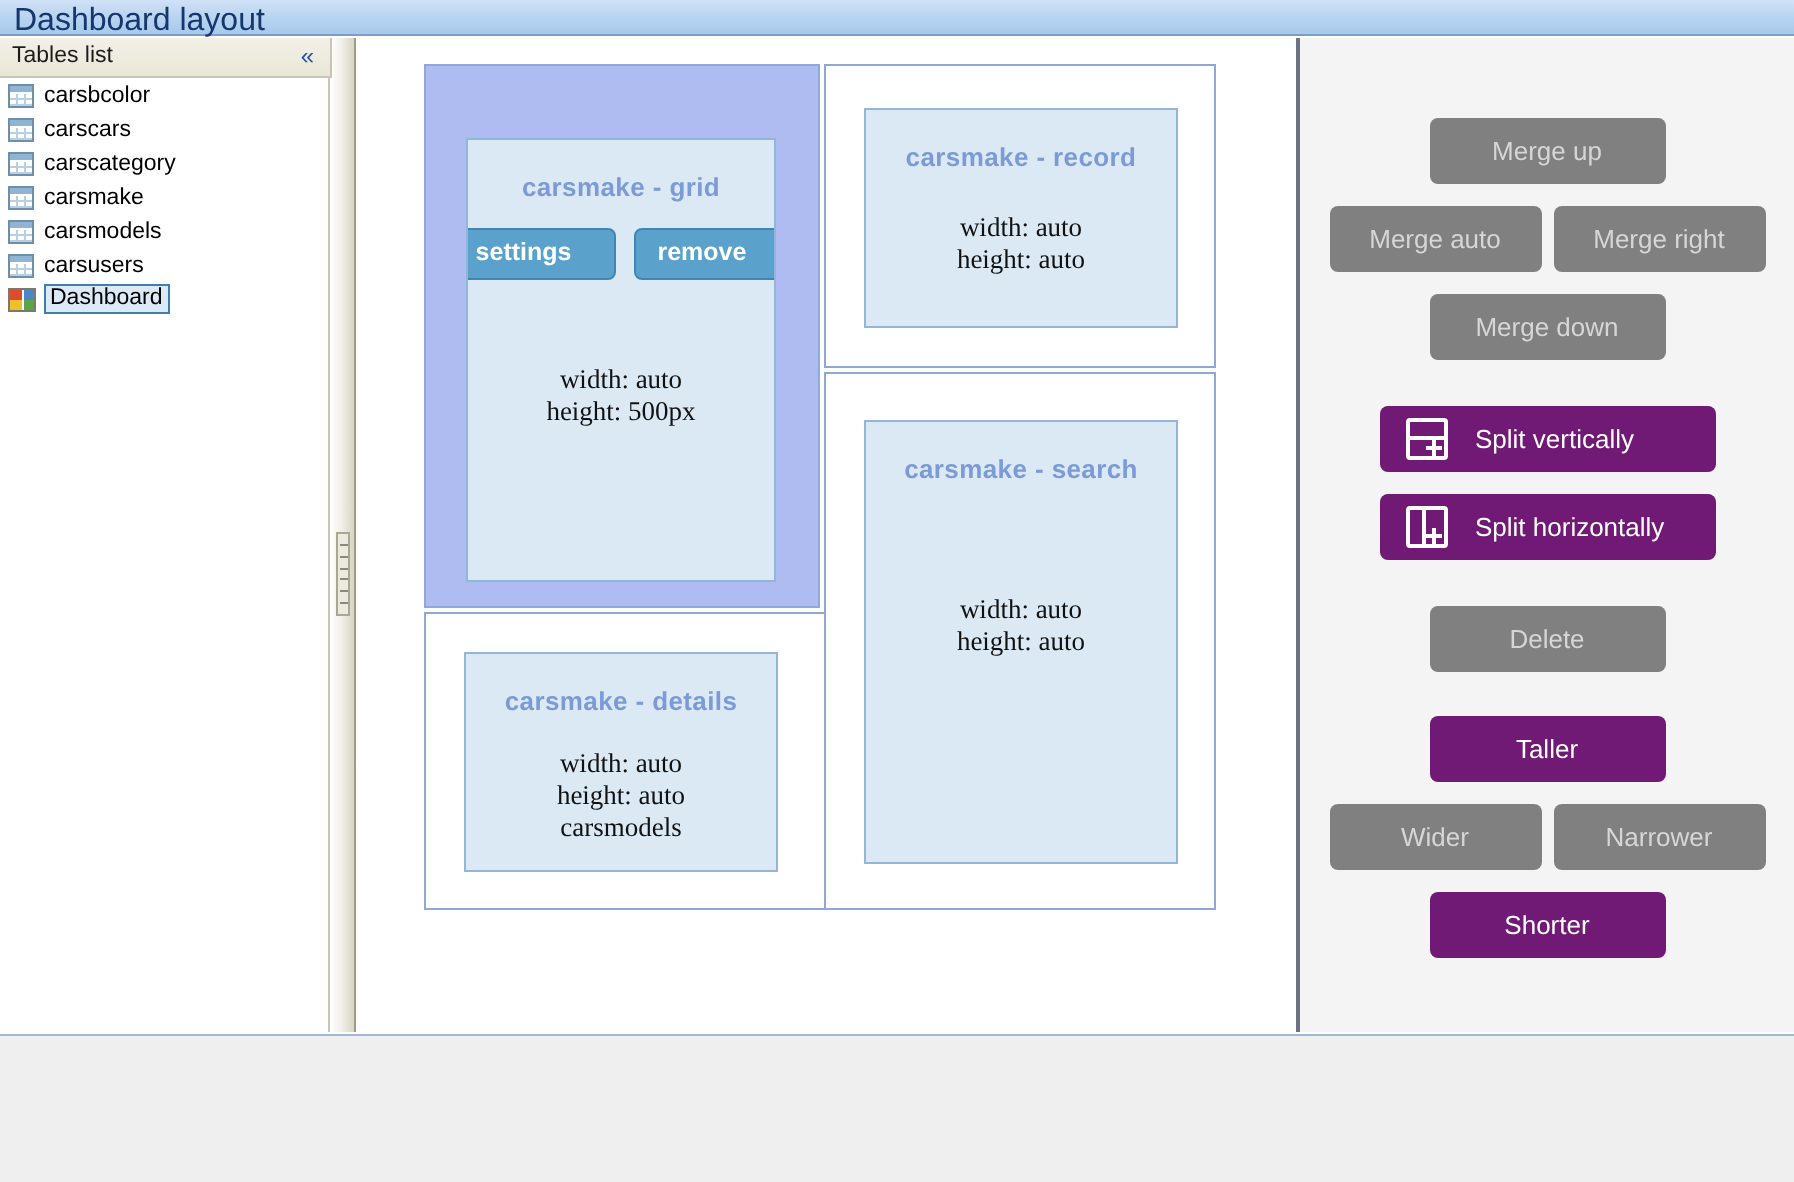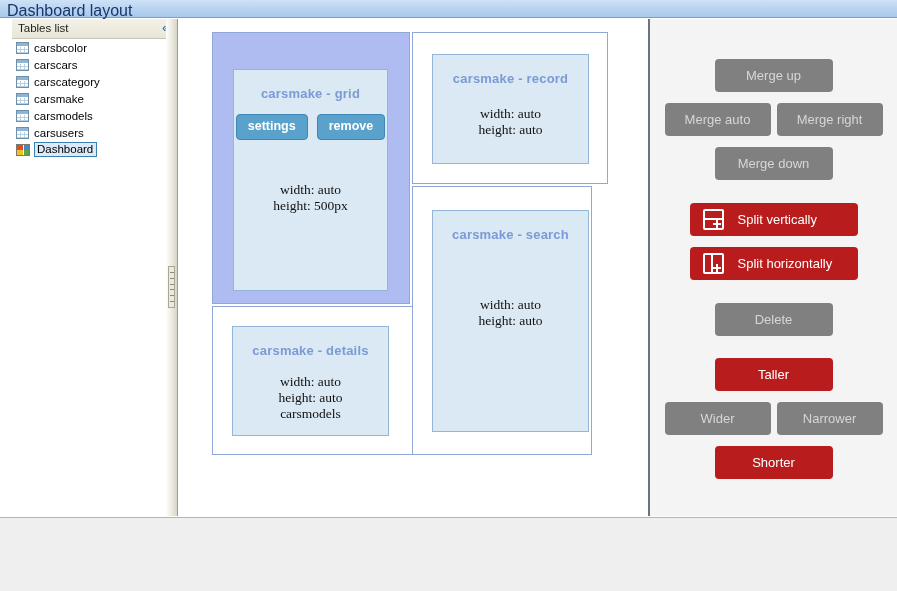--- a/index.html
+++ b/index.html
@@ -23,21 +23,21 @@
     box-sizing: border-box;
   }
   .titlebar .title {
     position: absolute; left: 7px; top: 2px;
     font-size: 16px; color: #15376b;
     white-space: nowrap;
   }
 
   
   .sidebar {
-    position: absolute; left: 12px; top: 19px; width: 166px; height: 497px;
+    position: absolute; left: 0; top: 19px; width: 166px; height: 497px;
     background: #ffffff;
     box-sizing: border-box;
   }
   .sidebar-header {
     position: absolute; left: 0; top: 0; width: 166px; height: 20px;
     background: linear-gradient(to bottom, #f3f1e7 0%, #e9e6d8 100%);
     border-bottom: 1px solid #c9c5b4;
     border-right: 1px solid #c9c5b4;
     box-sizing: border-box;
   }
@@ -168,21 +168,21 @@
     margin-top: 13px;
     display: flex; justify-content: center; gap: 9px;
   }
   .wbtn {
     background: #5aa2cc;
     border: 1px solid #3f86b4;
     border-radius: 4px;
     color: #ffffff;
     font-size: 12.5px;
     font-weight: bold;
-    padding: 5px 11px 6px 11px;
+    padding: 5px 21px 6px 11px;
     cursor: pointer;
     line-height: 1;
   }
   .widget .wmeta {
     font-family: "Liberation Serif", serif;
     font-size: 13.5px;
     color: #111;
     line-height: 16px;
   }
 
@@ -212,21 +212,21 @@
     display: inline-flex; align-items: center; justify-content: center;
     gap: 9px;
     box-sizing: border-box;
   }
   .tbtn.disabled {
     background: #808080;
     color: #d6d6d6;
     cursor: default;
   }
   .tbtn.active {
-    background: #b91c1c;
+    background: #701a75;
     color: #ffffff;
     gap: 14px;
   }
   .tbtn.w-wide { width: 118px; }
   .tbtn.w-med  { width: 106px; }
   .tbtn.w-split { width: 168px; justify-content: flex-start; padding-left: 13px; }
 
   .ico-split {
     position: relative; width: 21px; height: 21px;
     border: 2px solid #ffffff; border-radius: 2px;
@@ -351,21 +351,21 @@
     <div class="cell" style="left:233px; top:13px; width:196px; height:152px;">
       <div class="widget" style="left:19px; top:21px; width:157px; height:110px;">
         <div class="wtitle">carsmake - record</div>
         <div class="wmeta" style="margin-top:20px;">
           <div>width: auto</div>
           <div>height: auto</div>
         </div>
       </div>
     </div>
 
-    <div class="cell" style="left:233px; top:167px; width:180px; height:269px;">
+    <div class="cell" style="left:233px; top:167px; width:196px; height:269px;">
       <div class="widget" style="left:19px; top:23px; width:157px; height:222px;">
         <div class="wtitle">carsmake - search</div>
         <div class="wmeta" style="margin-top:55px;">
           <div>width: auto</div>
           <div>height: auto</div>
         </div>
       </div>
     </div>
   </div>
 

